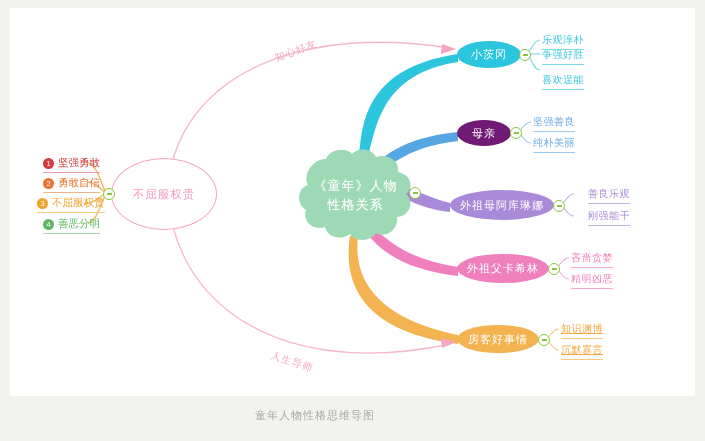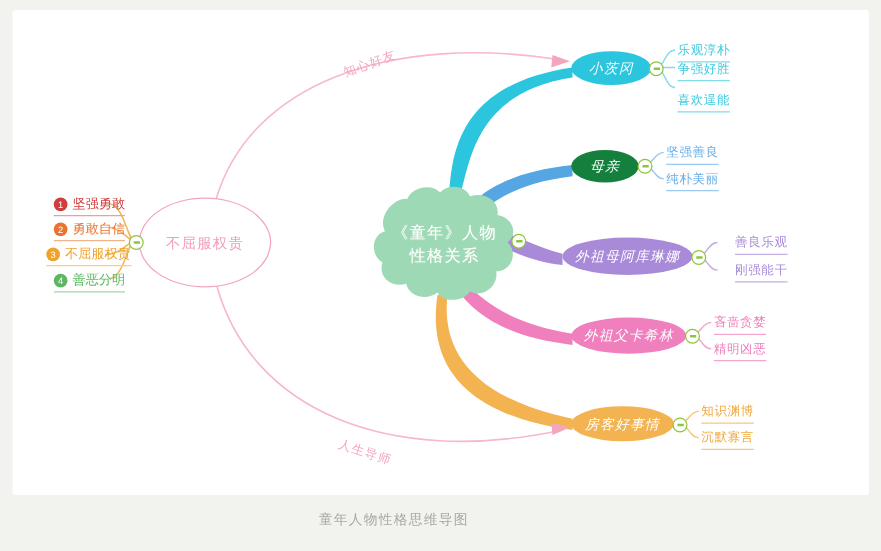--- a/index.html
+++ b/index.html
@@ -18,21 +18,21 @@
   #svg{position:absolute;left:0;top:0;width:685px;height:388px;}
 
   .node{
     position:absolute;
     display:flex;align-items:center;justify-content:center;
     color:#ffffff;
     text-align:center;
     white-space:nowrap;
     letter-spacing:1px;
   }
-  .ellipse{border-radius:50%;font-size:11px;font-style:italic;}
+  .ellipse{border-radius:50%;font-size:11px;}
 
   
   #center-node{
     left:286px;top:139px;width:119px;height:95px;
     font-size:13px;line-height:19px;
     color:#ffffff;
     z-index:5;
   }
   #center-node .cloud{
     position:absolute;left:0;top:0;width:119px;height:95px;
@@ -48,38 +48,38 @@
     border:1.4px solid #f2a6bd;
     border-radius:50%;
     background:#ffffff;
     color:#f49ab4;
     font-size:11.5px;
     z-index:4;
   }
 
   
   #n-xiaocigang{left:447px;top:33px;width:64px;height:27px;background:#2cc5de;}
-  #n-muqin{left:447px;top:112px;width:54px;height:26px;background:#15803d;}
+  #n-muqin{left:447px;top:112px;width:54px;height:26px;background:#701a75;}
   #n-waizumu{left:440px;top:182px;width:104px;height:30px;background:#a98ad8;}
   #n-waizufu{left:447px;top:246px;width:92px;height:29px;background:#ef7fbd;}
   #n-fangke{left:447px;top:317px;width:82px;height:28px;background:#f3b351;}
 
   
   .sub{
     position:absolute;
     font-size:10px;
     white-space:nowrap;
     padding-bottom:2px;
     letter-spacing:.5px;
   }
   .sub.cy{color:#3fc9e0;border-bottom:1.2px solid #7fdcea;}
   .sub.bl{color:#6aaee6;border-bottom:1.2px solid #9cc9ef;}
   .sub.pu{color:#a98ad8;border-bottom:1.2px solid #c3aee6;margin-left:12px;}
   .sub.pk{color:#ef7fbd;border-bottom:1.2px solid #f4a6d1;}
-  .sub.or{color:#f0a93e;border-bottom:1.2px solid #f6c87e;}
+  .sub.or{color:#f0a93e;border-bottom:1.2px solid #f6c87e;text-decoration:underline;}
 
   
   .lrow{
     position:absolute;
     display:flex;align-items:center;
     font-size:10.5px;
     white-space:nowrap;
     padding-bottom:2px;
   }
   .lrow .num{

